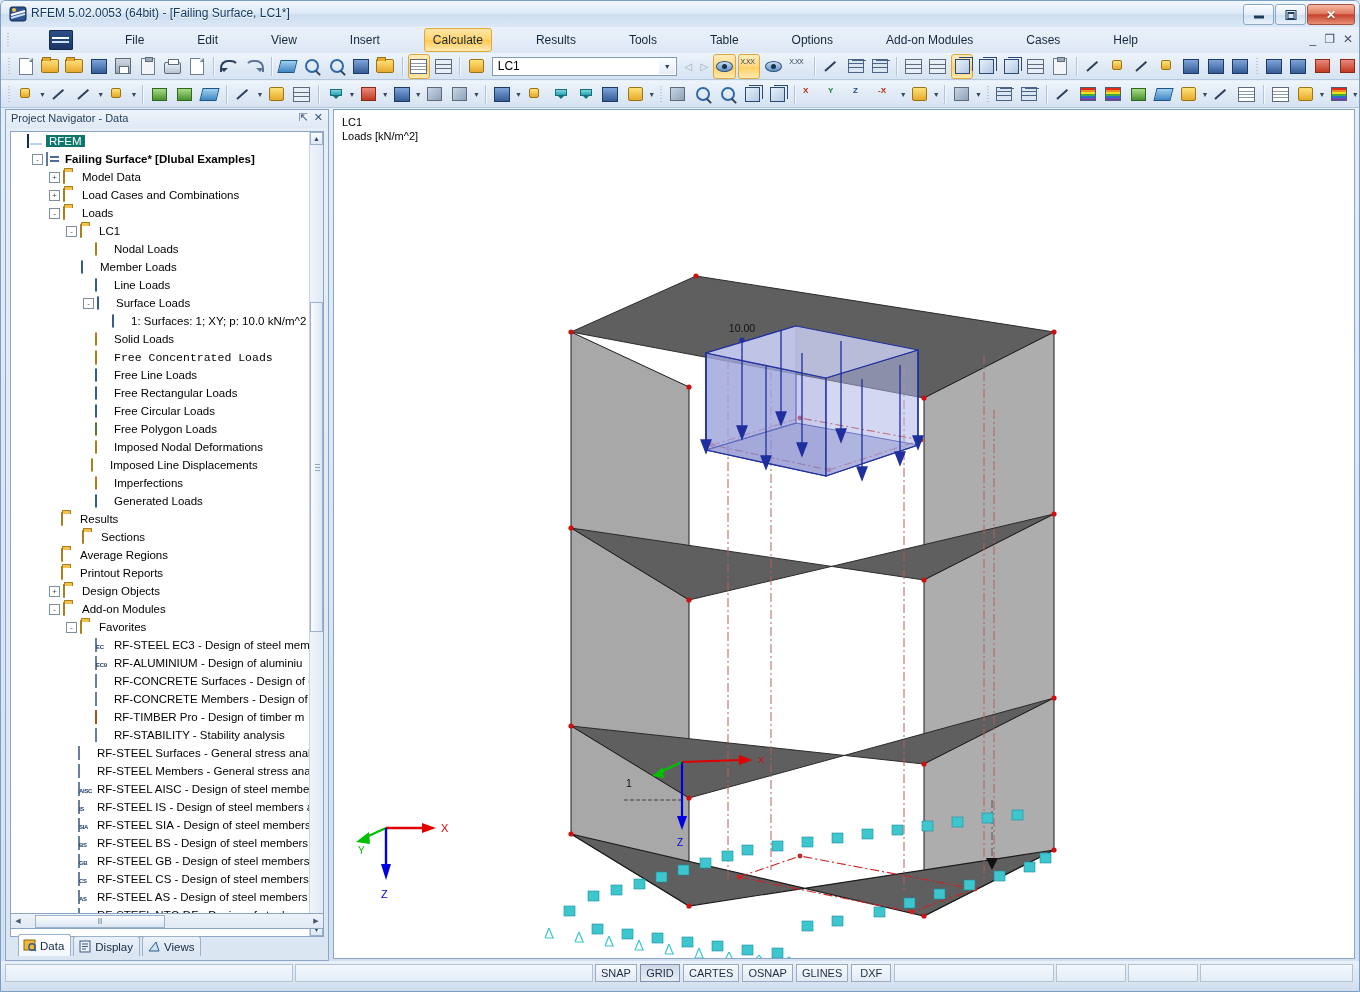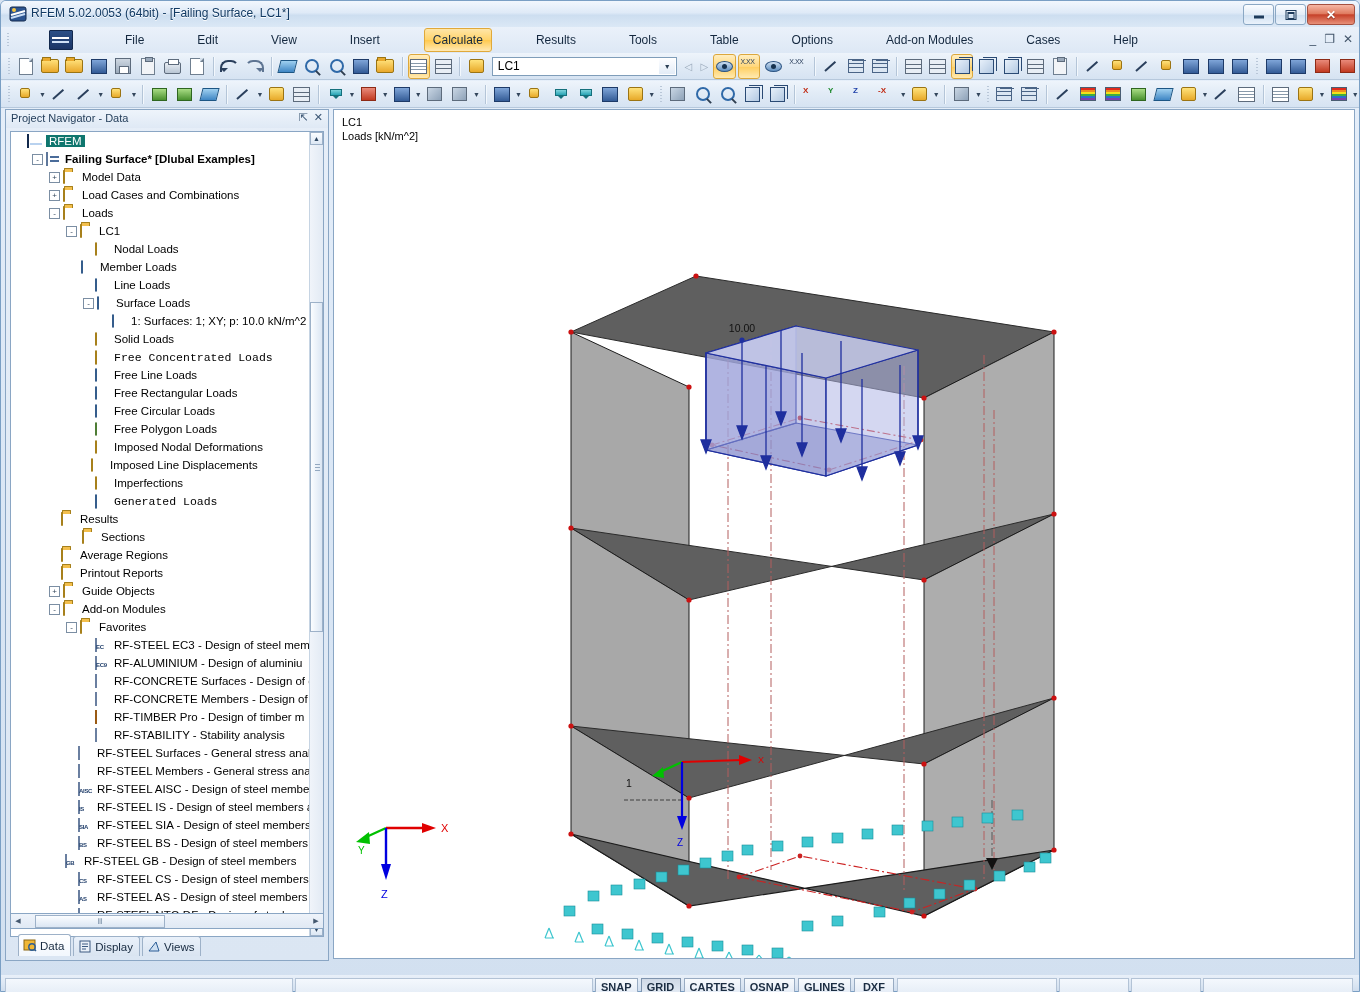--- a/index.html
+++ b/index.html
@@ -262,23 +262,22 @@
   
   .viewport{
     position:absolute;left:332px;top:108px;right:4px;bottom:32px;
     background:#ffffff;border:1px solid #8aa6c4;box-sizing:border-box;overflow:hidden;
   }
   .vp-label{position:absolute;left:8px;top:5px;font-size:11px;color:#000;line-height:14px;}
   .vp-svg{position:absolute;left:0;top:0;}
 
   
   .statusbar{
-    position:absolute;left:0;right:0;bottom:0;height:16px;
+    position:absolute;left:0;right:0;bottom:0;height:30px;
     background:linear-gradient(180deg,#e9f0f9 0%,#dbe6f3 60%,#cfddee 100%);
-    font-weight:bold;
   }
   .status-cells{
     position:absolute;left:4px;right:4px;top:2px;height:20px;display:flex;align-items:center;
   }
   .sc{
     height:18px;border:1px solid #b3c3d6;background:linear-gradient(180deg,#f4f8fd,#e4ecf6);
     margin-right:2px;box-sizing:border-box;
   }
   .snapbtn{
     height:18px;min-width:40px;padding:0 5px;border:1px solid #98abc2;
@@ -758,21 +757,21 @@
           <div class="row" style="padding-left: 68px;">
             <span class="twspace"></span>
             <span class="ic"><span class="tfl"><i></i></span></span>
             <span class="lbl">Imposed Line Displacements</span>
           </div>
           <div class="row" style="padding-left: 72px;">
             <span class="twspace"></span>
             <span class="ic"><span class="tfl"><i></i></span></span>
             <span class="lbl">Imperfections</span>
           </div>
-          <div class="row" style="padding-left: 72px; font-family: Liberation Mono, monospace;">
+          <div class="row" style="padding-left: 72px;">
             <span class="twspace"></span>
             <span class="ic"><span class="tfl b"><i></i></span></span>
             <span class="lbl">Generated Loads</span>
           </div>
           <div class="row" style="padding-left: 38px;">
             <span class="twspace"></span>
             <span class="ic"><span class="tf"></span></span>
             <span class="lbl">Results</span>
           </div>
           <div class="row" style="padding-left: 59px;">
@@ -786,21 +785,21 @@
             <span class="lbl">Average Regions</span>
           </div>
           <div class="row" style="padding-left: 38px;">
             <span class="twspace"></span>
             <span class="ic"><span class="tf"></span></span>
             <span class="lbl">Printout Reports</span>
           </div>
           <div class="row" style="padding-left: 38px;">
             <span class="tw">+</span>
             <span class="ic"><span class="tf"></span></span>
-            <span class="lbl">Guide Objects</span>
+            <span class="lbl">Design Objects</span>
           </div>
           <div class="row" style="padding-left: 38px;">
             <span class="tw">-</span>
             <span class="ic"><span class="tf open"></span></span>
             <span class="lbl">Add-on Modules</span>
           </div>
           <div class="row" style="padding-left: 55px;">
             <span class="tw">-</span>
             <span class="ic"><span class="tf open"></span></span>
             <span class="lbl">Favorites</span>
@@ -858,21 +857,21 @@
           <div class="row" style="padding-left: 55px;">
             <span class="twspace"></span>
             <span class="ic"><span class="mod"><b>SIA</b></span></span>
             <span class="lbl">RF-STEEL SIA - Design of steel members</span>
           </div>
           <div class="row" style="padding-left: 55px;">
             <span class="twspace"></span>
             <span class="ic"><span class="mod"><b>BS</b></span></span>
             <span class="lbl">RF-STEEL BS - Design of steel members a</span>
           </div>
-          <div class="row" style="padding-left: 42px;">
+          <div class="row" style="padding-left: 55px;">
             <span class="twspace"></span>
             <span class="ic"><span class="mod"><b>GB</b></span></span>
             <span class="lbl">RF-STEEL GB - Design of steel members </span>
           </div>
           <div class="row" style="padding-left: 55px;">
             <span class="twspace"></span>
             <span class="ic"><span class="mod"><b>CS</b></span></span>
             <span class="lbl">RF-STEEL CS - Design of steel members a</span>
           </div>
           <div class="row" style="padding-left: 55px;">

